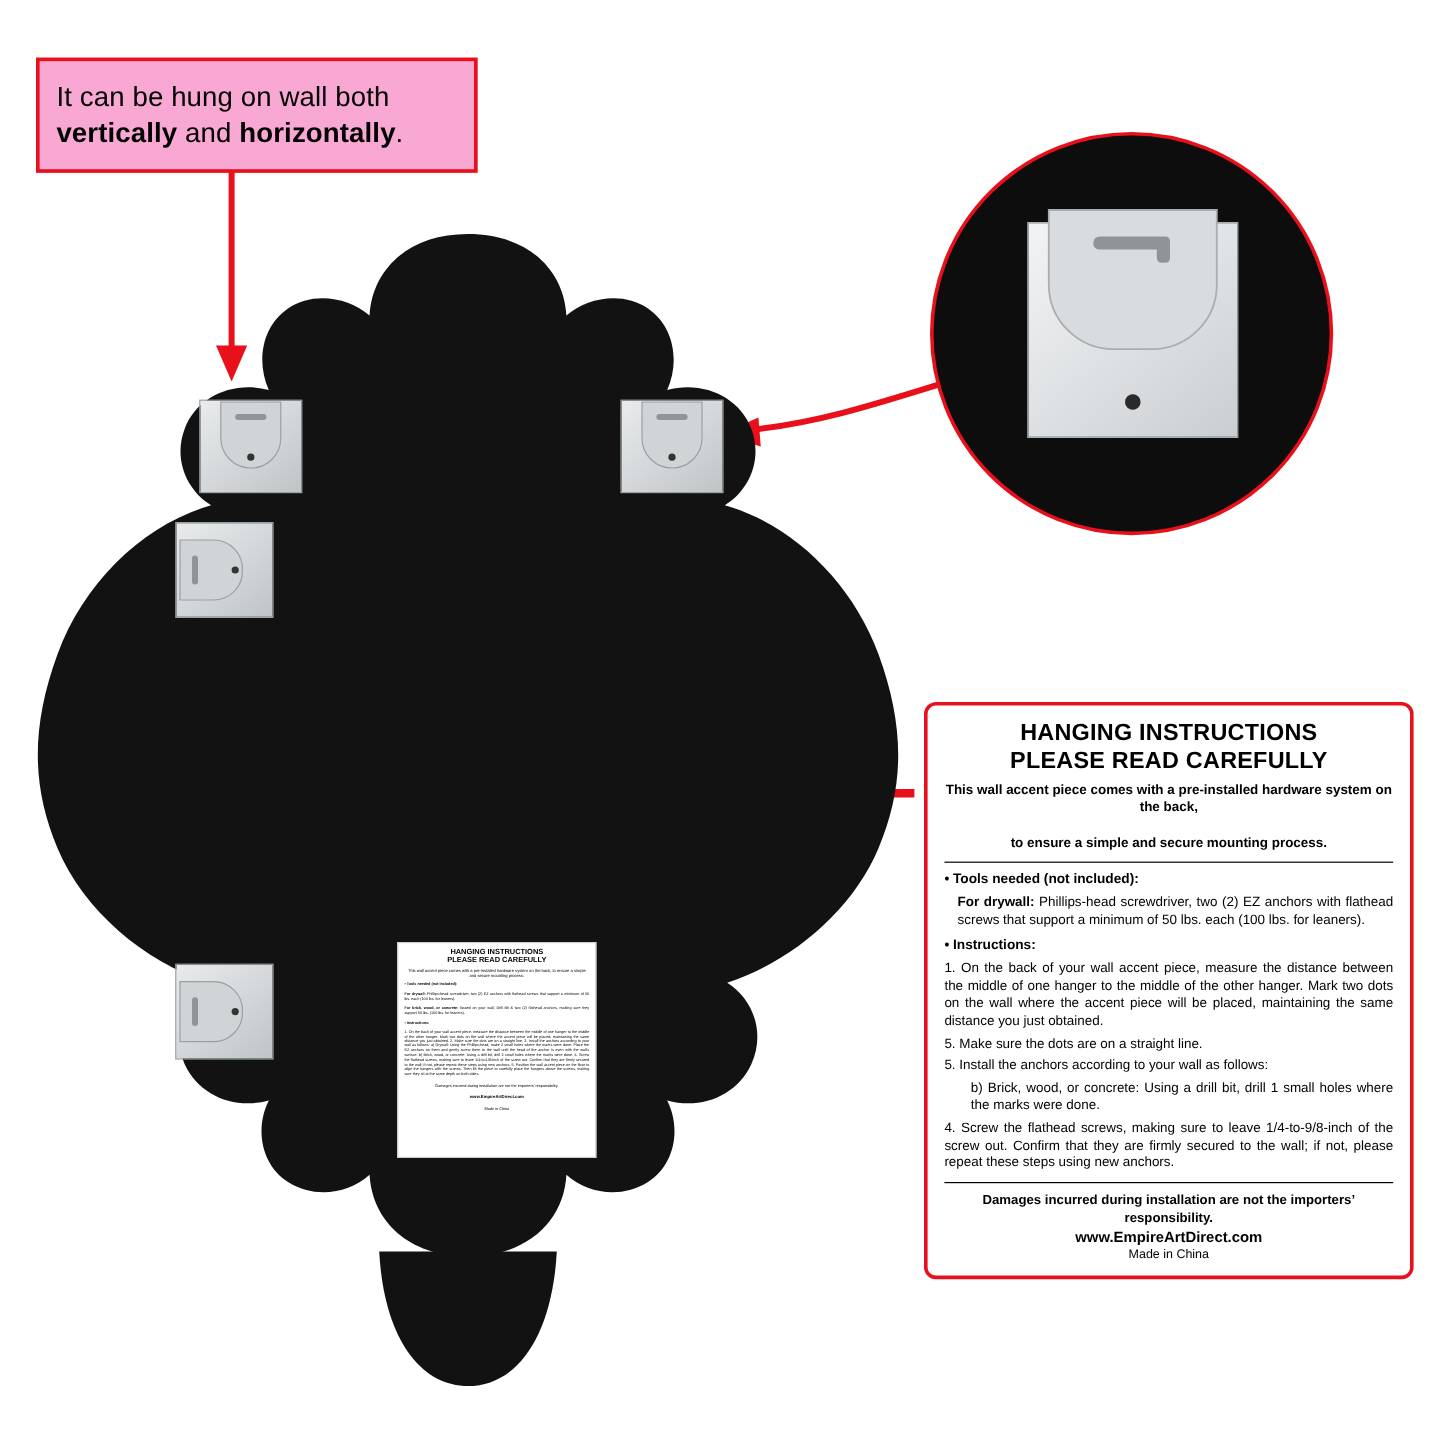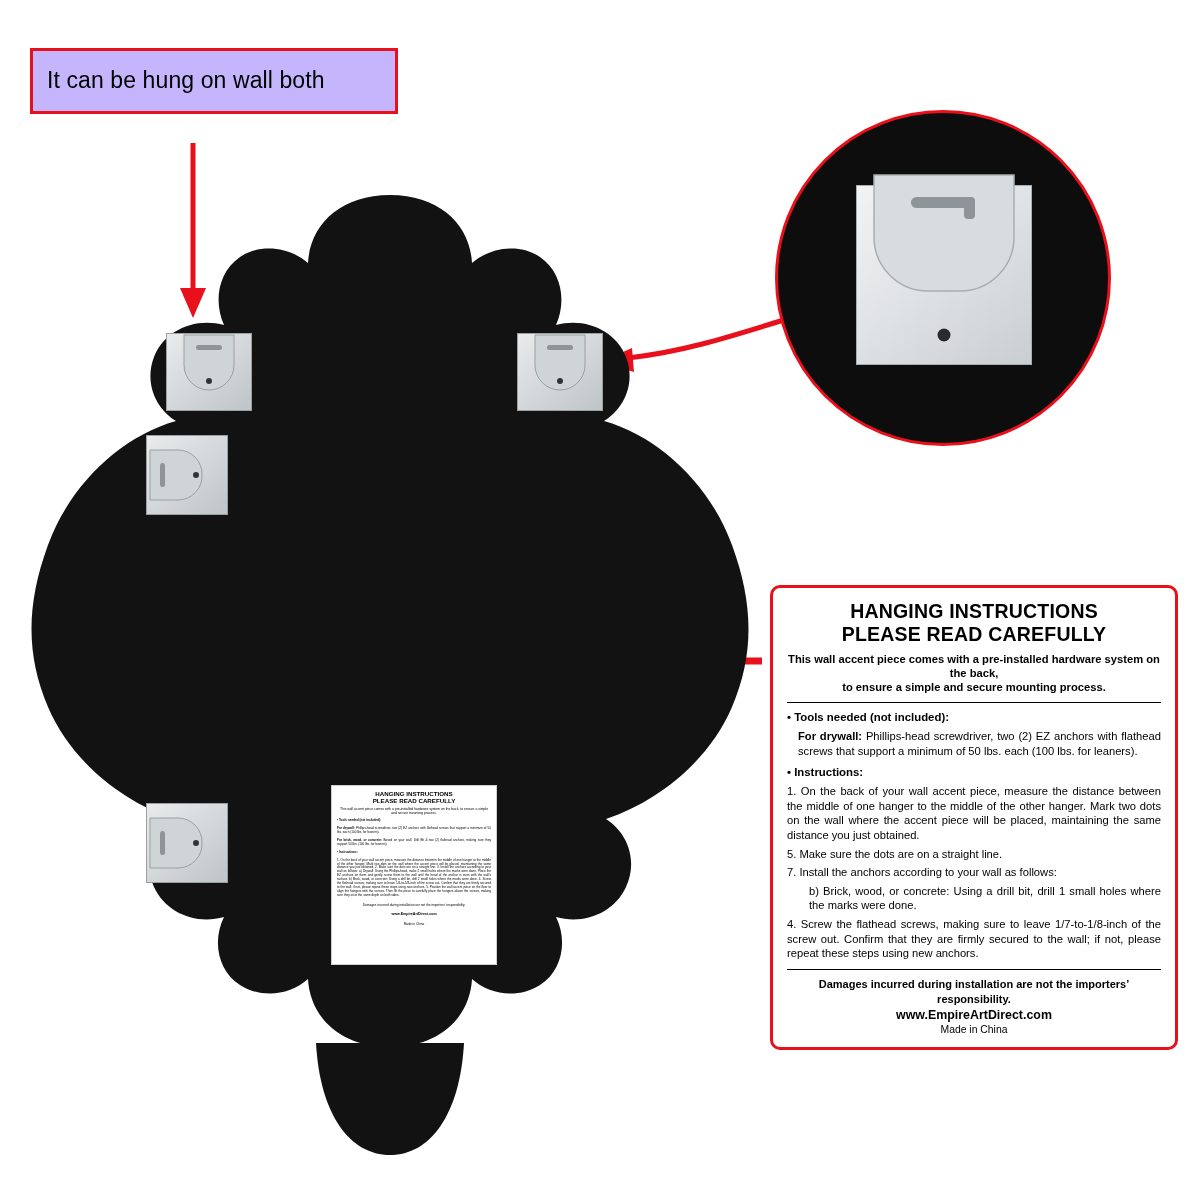--- a/index.html
+++ b/index.html
@@ -16,21 +16,21 @@
     color: #000;
   }
 
   
   .callout-box {
     position: absolute;
     left: 30px;
     top: 48px;
     width: 368px;
     border: 3px solid #e8101a;
-    background: #c4b5fd;
+    background: #f9a8d4;
     padding: 14px 14px 16px 14px;
     box-sizing: border-box;
   }
   .callout-line {
     font-size: 23px;
     line-height: 30px;
     letter-spacing: 0.1px;
   }
   .callout-line .b { font-weight: bold; }
 
@@ -185,20 +185,21 @@
   }
 
   
   .arrow-svg { position: absolute; left: 0; top: 0; pointer-events: none; }
 </style>
 </head>
 <body>
 
 <div class="callout-box">
   <div class="callout-line">It can be hung on wall both</div>
+  <div class="callout-line"><span class="b">vertically</span><span> and </span><span class="b">horizontally</span><span>.</span></div>
 </div>
 
 <svg class="arrow-svg" width="1200" height="1200">
 
   <g>
     <line x1="193" y1="143" x2="193" y2="290" stroke="#e8101a" stroke-width="5"></line>
     <polygon points="193,318 180,288 206,288" fill="#e8101a"></polygon>
   </g>
 
   <g>
@@ -309,30 +310,30 @@
     <rect x="186" y="84" width="11" height="22" rx="4" fill="#8e9497"></rect>
     <path d="M124 124 a30 30 0 0 0 30 30 a30 30 0 0 0 30 -30 Z" fill="#d8dcdf"></path>
     <circle cx="166" cy="222" r="6.5" fill="#2a2a2a"></circle>
   </svg>
 </div>
 
 <div class="panel">
   <div class="panel-title">HANGING INSTRUCTIONS</div>
   <div class="panel-title">PLEASE READ CAREFULLY</div>
   <div class="panel-sub">This wall accent piece comes with a pre-installed hardware system on the back,</div>
-  <div class="panel-sub" style="margin-top:0">to ensure a simple and secure mounting process.</div>
+  <div class="panel-sub" style="margin-top:16px">to ensure a simple and secure mounting process.</div>
   <hr class="panel-hr">
 
   <div class="sec-head">• Tools needed (not included):</div>
   <div class="para indent1 mt4"><b>For drywall:</b><span> Phillips-head  screwdriver, two (2) EZ anchors with flathead  screws that support a minimum of 50 lbs. each (100 lbs. for leaners).</span></div>
 
   <div class="sec-head mt7">• Instructions:</div>
   <div class="para mt4">1. On the back of your wall accent piece, measure the distance between the middle of one hanger to the middle of the other hanger. Mark two dots on the wall where the accent piece will be placed, maintaining the same distance you just obtained.</div>
   <div class="para mt4">5. Make sure the dots are on a straight line.</div>
-  <div class="para mt4">7. Install the anchors according to your wall as follows:</div>
+  <div class="para mt4">5. Install the anchors according to your wall as follows:</div>
   <div class="para indent2 mt4">b) Brick, wood, or concrete: Using a drill bit, drill 1 small holes where the marks were done.</div>
-  <div class="para mt4">4. Screw the flathead screws, making sure to leave 1/7-to-1/8-inch of the screw out. Confirm that they are firmly secured to the wall; if not, please repeat these steps using new anchors.</div>
+  <div class="para mt4">4. Screw the flathead screws, making sure to leave 1/4-to-9/8-inch of the screw out. Confirm that they are firmly secured to the wall; if not, please repeat these steps using new anchors.</div>
 
   <hr class="panel-hr">
   <div class="panel-foot">Damages incurred during installation are not the importers’ responsibility.</div>
   <div class="panel-foot2">www.EmpireArtDirect.com</div>
   <div class="panel-foot3">Made in China</div>
 </div>
 
 </body></html>

